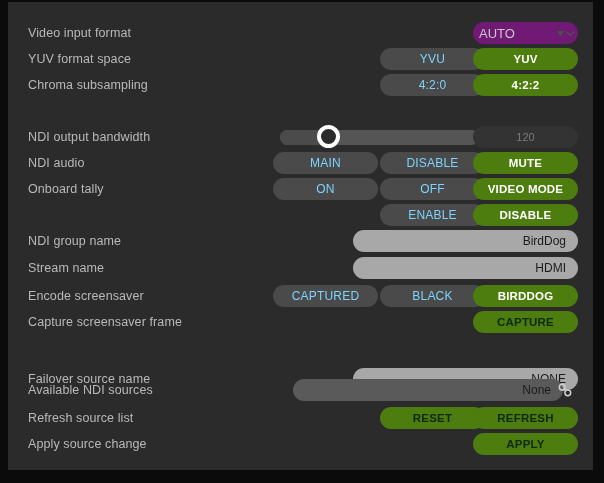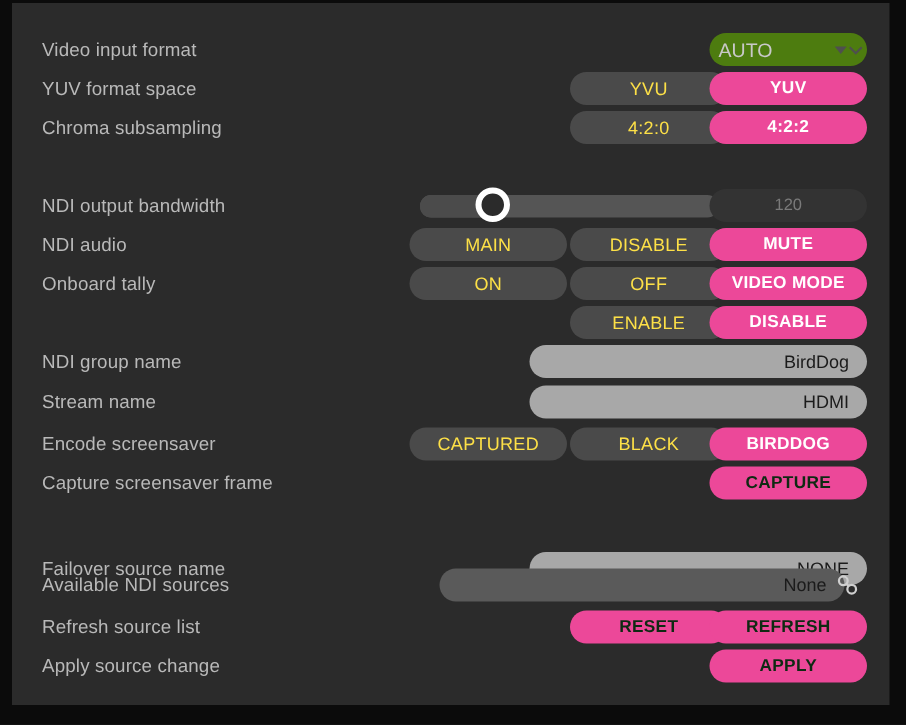--- a/index.html
+++ b/index.html
@@ -34,22 +34,22 @@
   .pill{
     position:absolute;top:2px;height:22px;
     border-radius:11px;
     font-size:11.5px;
     font-weight:bold;
     display:flex;align-items:center;justify-content:center;
     letter-spacing:.2px;
     box-sizing:border-box;
     user-select:none;
   }
-  .pill.grey{ background:#4a4a4a;color:#fde047;font-weight:normal;font-size:12px;}
-  .pill.green{ background:#ec4899;color:#fff;}
+  .pill.grey{ background:#4a4a4a;color:#7dd3fc;font-weight:normal;font-size:12px;}
+  .pill.green{ background:#4d7c0f;color:#fff;}
   .pill.green.dark{ color:#0e2a12;}
   
   .c1{ left:265px;width:105px;}
   .c2{ left:372px;width:105px;}
   .c3{ left:465px;width:105px;}
   
   .field{
     position:absolute;top:2px;height:22px;
     border-radius:11px;
     background:#a8a8a8;
@@ -59,21 +59,21 @@
     font-size:12px;color:#1b1b1b;
   }
   .field.dark{background:#5a5a5a;color:#1b1b1b;}
   .f-group{ left:345px;width:225px;}
   .f-failover{ left:345px;width:225px;}
   .f-avail{ left:285px;width:270px;}
   
   .dropdown{
     position:absolute;left:465px;top:2px;width:105px;height:22px;
     border-radius:11px;
-    background:#4d7c0f;
+    background:#701a75;
     display:flex;align-items:center;
     box-sizing:border-box;
     gap:37px;
   }
   .dropdown .dd-text{
     flex:1;text-align:center;
     font-size:13px;color:#c9c9c9;
     padding-left:6px;
   }
   .dd-arrows{

